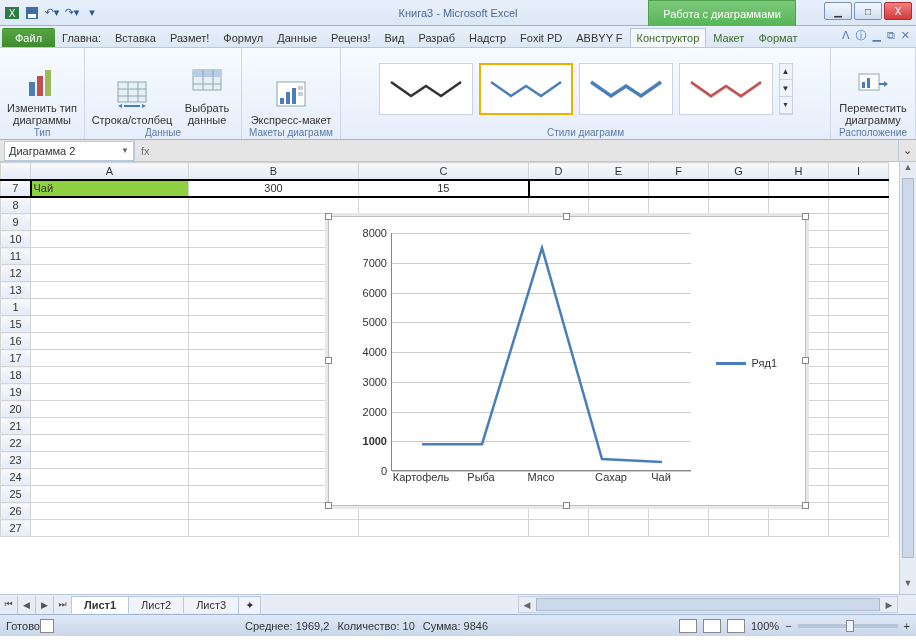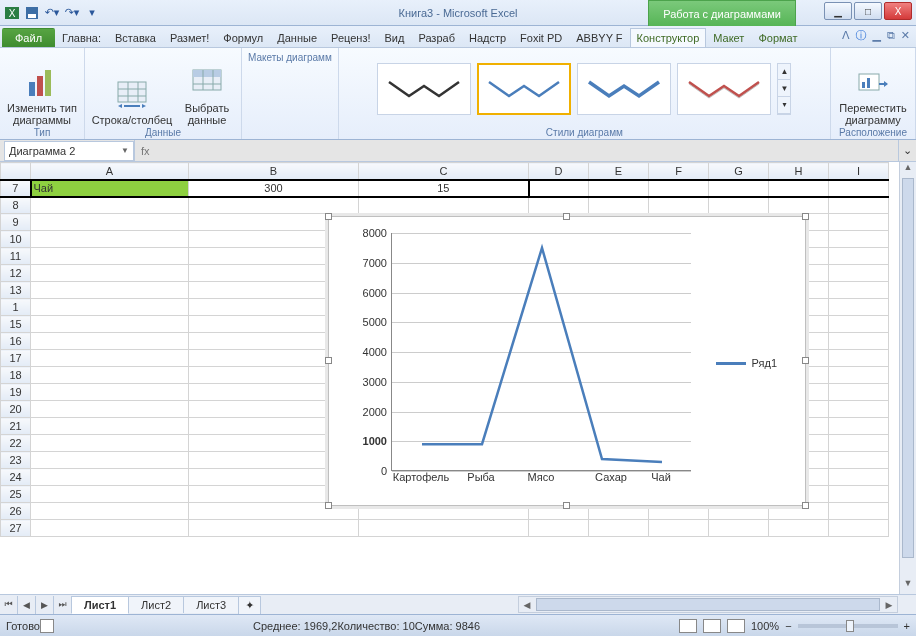--- a/index.html
+++ b/index.html
@@ -60,21 +60,21 @@
   .legend-line{width:30px;height:0;border-top:3px solid #4a7ebb}
   
   .sheet-tabs{height:20px;background:#e8edf5;display:flex;align-items:center;border-top:1px solid #b8c8de;position:relative}
   .nav-btns{display:flex}
   .nav-btn{width:18px;height:18px;border-right:1px solid #b8c8de;display:flex;align-items:center;justify-content:center;font-size:9px;color:#555}
   .stab{padding:2px 12px;border:1px solid #b8c8de;background:#f0f4fa;font-size:11px;margin-left:-1px;border-bottom:none}
   .stab.active{background:#fff;font-weight:bold;border-bottom:1px solid #fff}
   .hscroll-r{position:absolute;right:18px;width:380px;height:17px;top:1px;background:#e8edf5;border:1px solid #c4cedd;display:flex;align-items:center}
   
   .status{height:22px;background:linear-gradient(#dfe8f5,#c9d7ea);display:flex;align-items:center;padding:0 6px;justify-content:space-between;font-size:11px;border-top:1px solid #9db4d4}
-  .status .aggs{display:flex;gap:0}
+  .status .aggs{display:flex;gap:8px}
   .zoom{display:flex;align-items:center;gap:6px}
   .zoom-track{width:100px;height:4px;background:#b8c5d8;position:relative}
   .zoom-thumb{position:absolute;left:48px;top:-4px;width:8px;height:12px;background:#eef4fc;border:1px solid #888}
   svg{display:block}
 </style>
 </head>
 <body>
 
 <div class="titlebar">
   <div class="qat">
@@ -172,20 +172,35 @@
               <line x1="22" y1="2" x2="22" y2="22" stroke="#8aa"></line>
             </svg>
           </span>
         <span class="lbl">Выбрать данные</span>
       </div>
     </div>
     <div class="group-label">Данные</div>
   </div>
 
   <div class="group">
+    <div class="group-body">
+      <div class="big-btn" style="width:86px">
+        <span class="ic">
+            <svg width="32" height="32">
+              <rect x="2" y="2" width="28" height="24" fill="#fff" stroke="#8aa"></rect>
+              <rect x="5" y="18" width="4" height="6" fill="#4a7ebb"></rect>
+              <rect x="11" y="12" width="4" height="12" fill="#4a7ebb"></rect>
+              <rect x="17" y="8" width="4" height="16" fill="#4a7ebb"></rect>
+              <rect x="23" y="6" width="5" height="4" fill="#ccc"></rect>
+              <rect x="23" y="12" width="5" height="4" fill="#ccc"></rect>
+            </svg>
+          </span>
+        <span class="lbl">Экспресс-макет</span>
+      </div>
+    </div>
     <div class="group-label">Макеты диаграмм</div>
   </div>
 
   <div class="group" style="flex:1">
     <div class="group-body style-gallery">
       <div class="style-item">
           <svg width="80" height="30">
             <polyline points="5,8 25,22 40,12 55,22 75,8" fill="none" stroke="#333" stroke-width="2.5"></polyline>
           </svg>
         </div>

